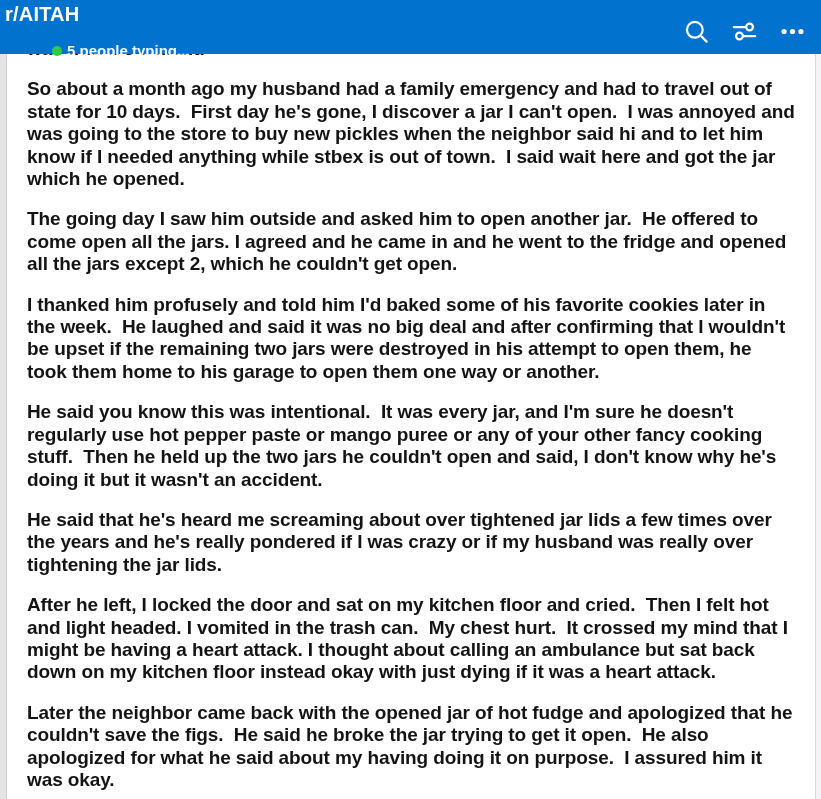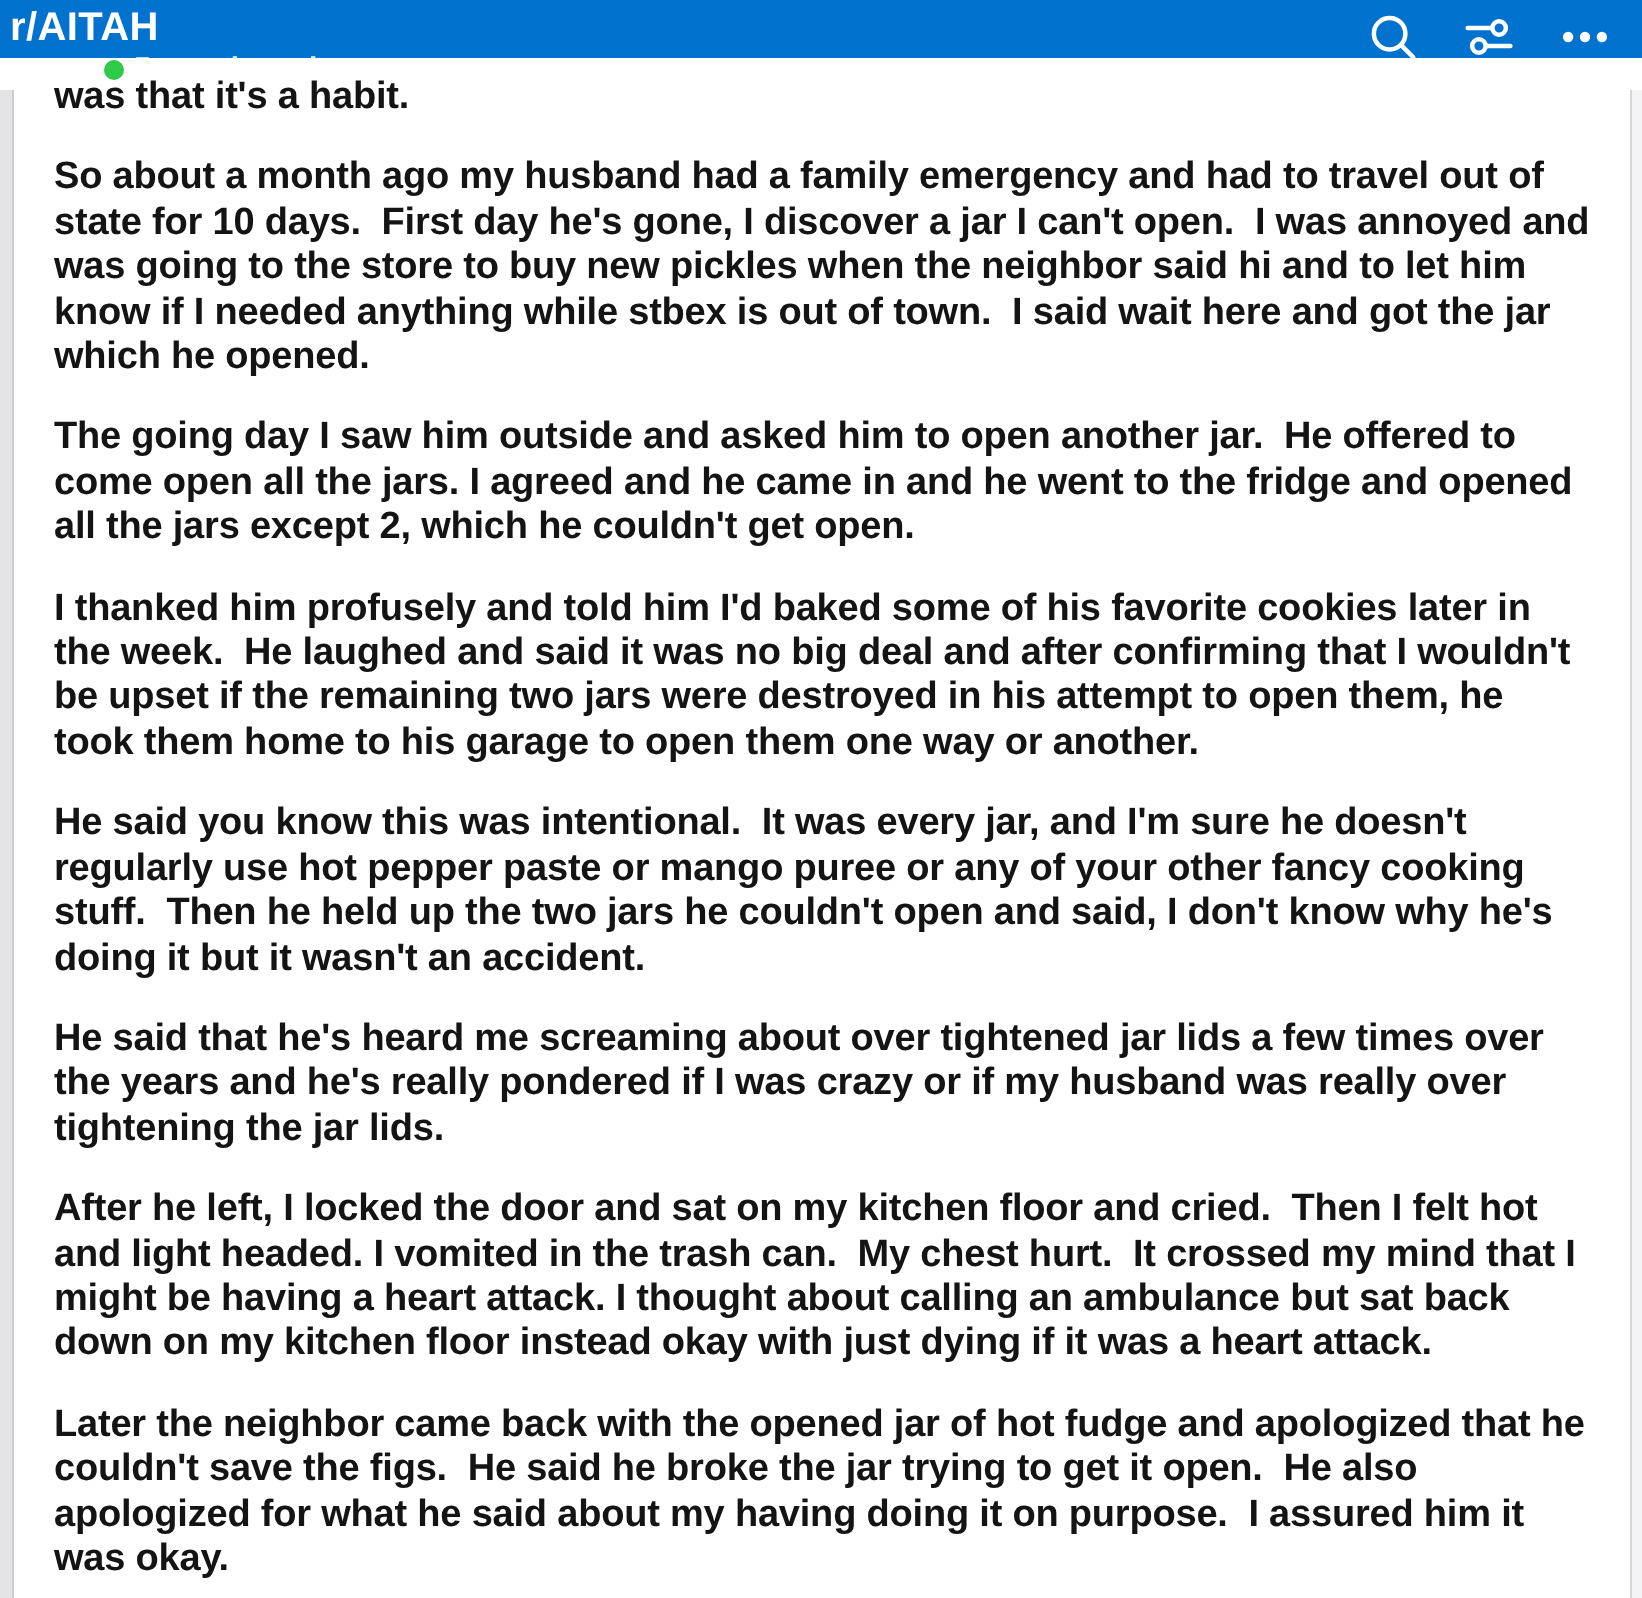--- a/index.html
+++ b/index.html
@@ -31,21 +31,21 @@
     right: 0;
     width: 6px;
     background: #f4f4f6;
     border-left: 1px solid #d6d6da;
   }
 
   
   .header {
     position: absolute;
     top: 0; left: 0; right: 0;
-    height: 29px;
+    height: 54px;
     background: #0272CF;
     z-index: 10;
     display: flex;
     align-items: stretch;
     justify-content: space-between;
     padding: 0 10px 0 5px;
   }
   .header-left {
     display: flex;
     flex-direction: column;
@@ -58,21 +58,21 @@
     font-size: 20px;
     font-weight: 700;
     line-height: 23px;
     letter-spacing: 0.2px;
     white-space: nowrap;
   }
   .typing-row {
     display: flex;
     align-items: center;
     gap: 5px;
-    margin-top: 0px;
+    margin-top: 16px;
     padding-left: 48px;
   }
   .typing-dot {
     width: 10px;
     height: 10px;
     border-radius: 50%;
     background: #2DCB48;
     flex: 0 0 auto;
     margin-left: -1px;
   }

